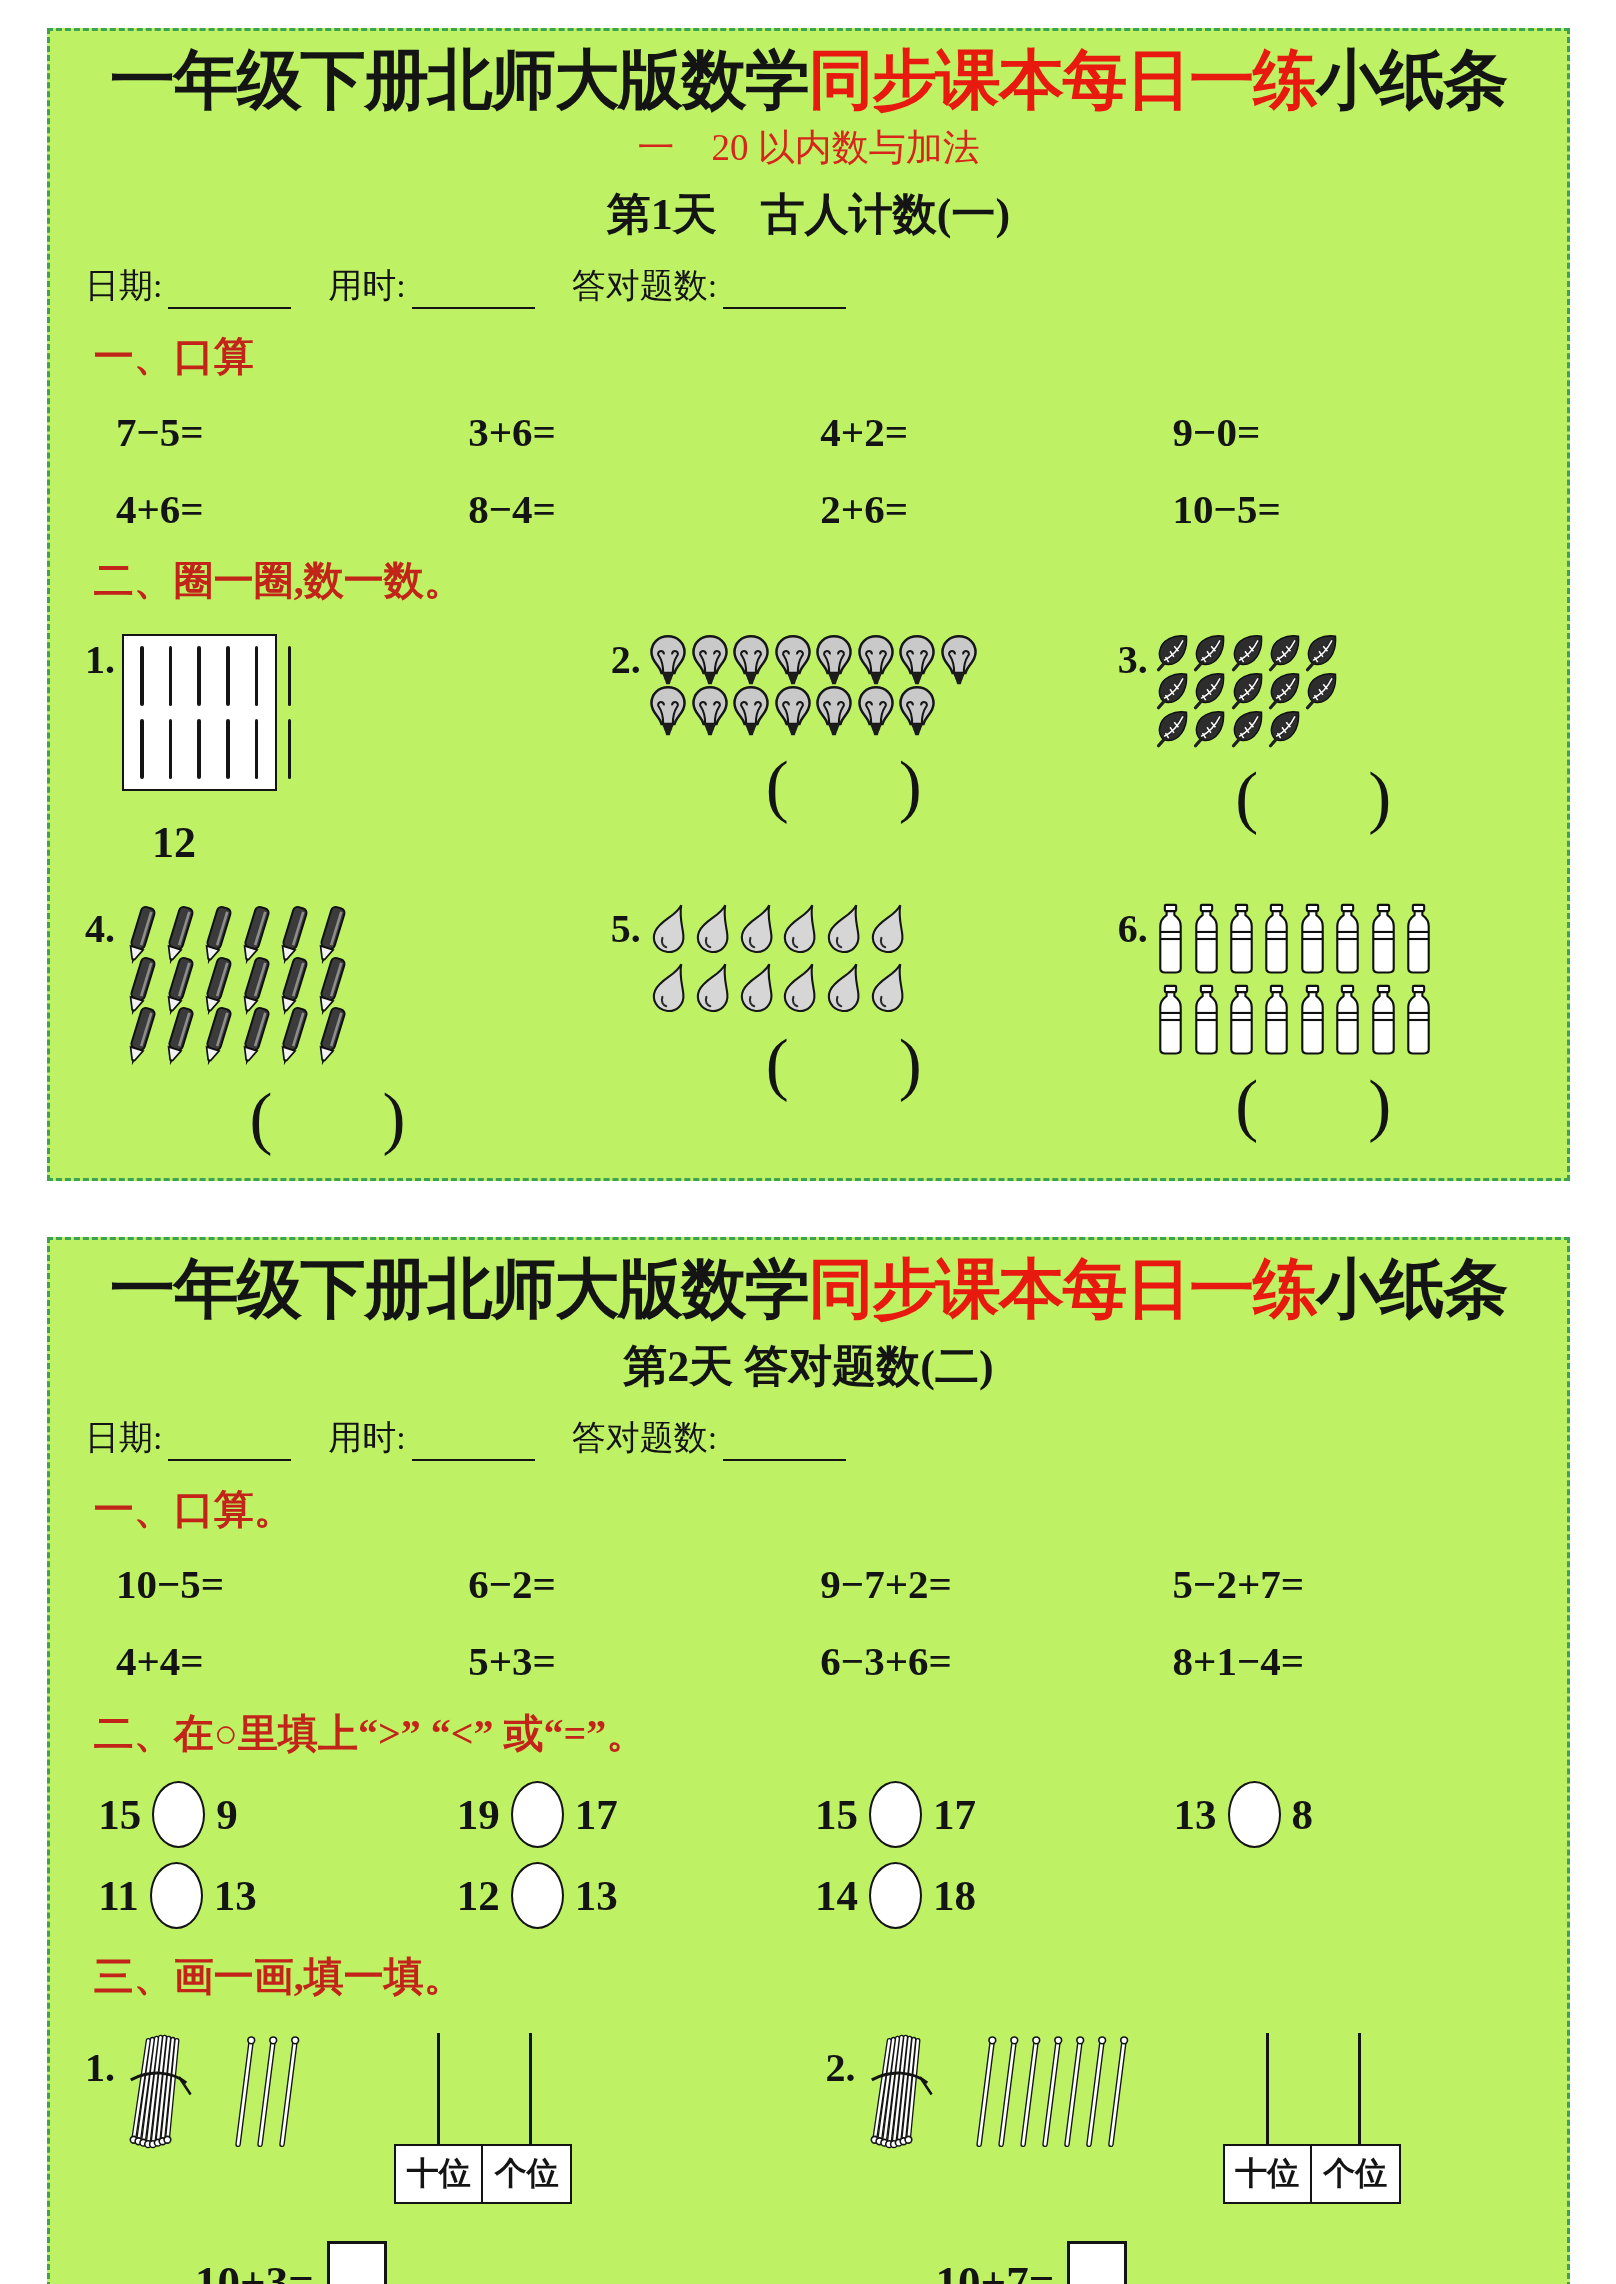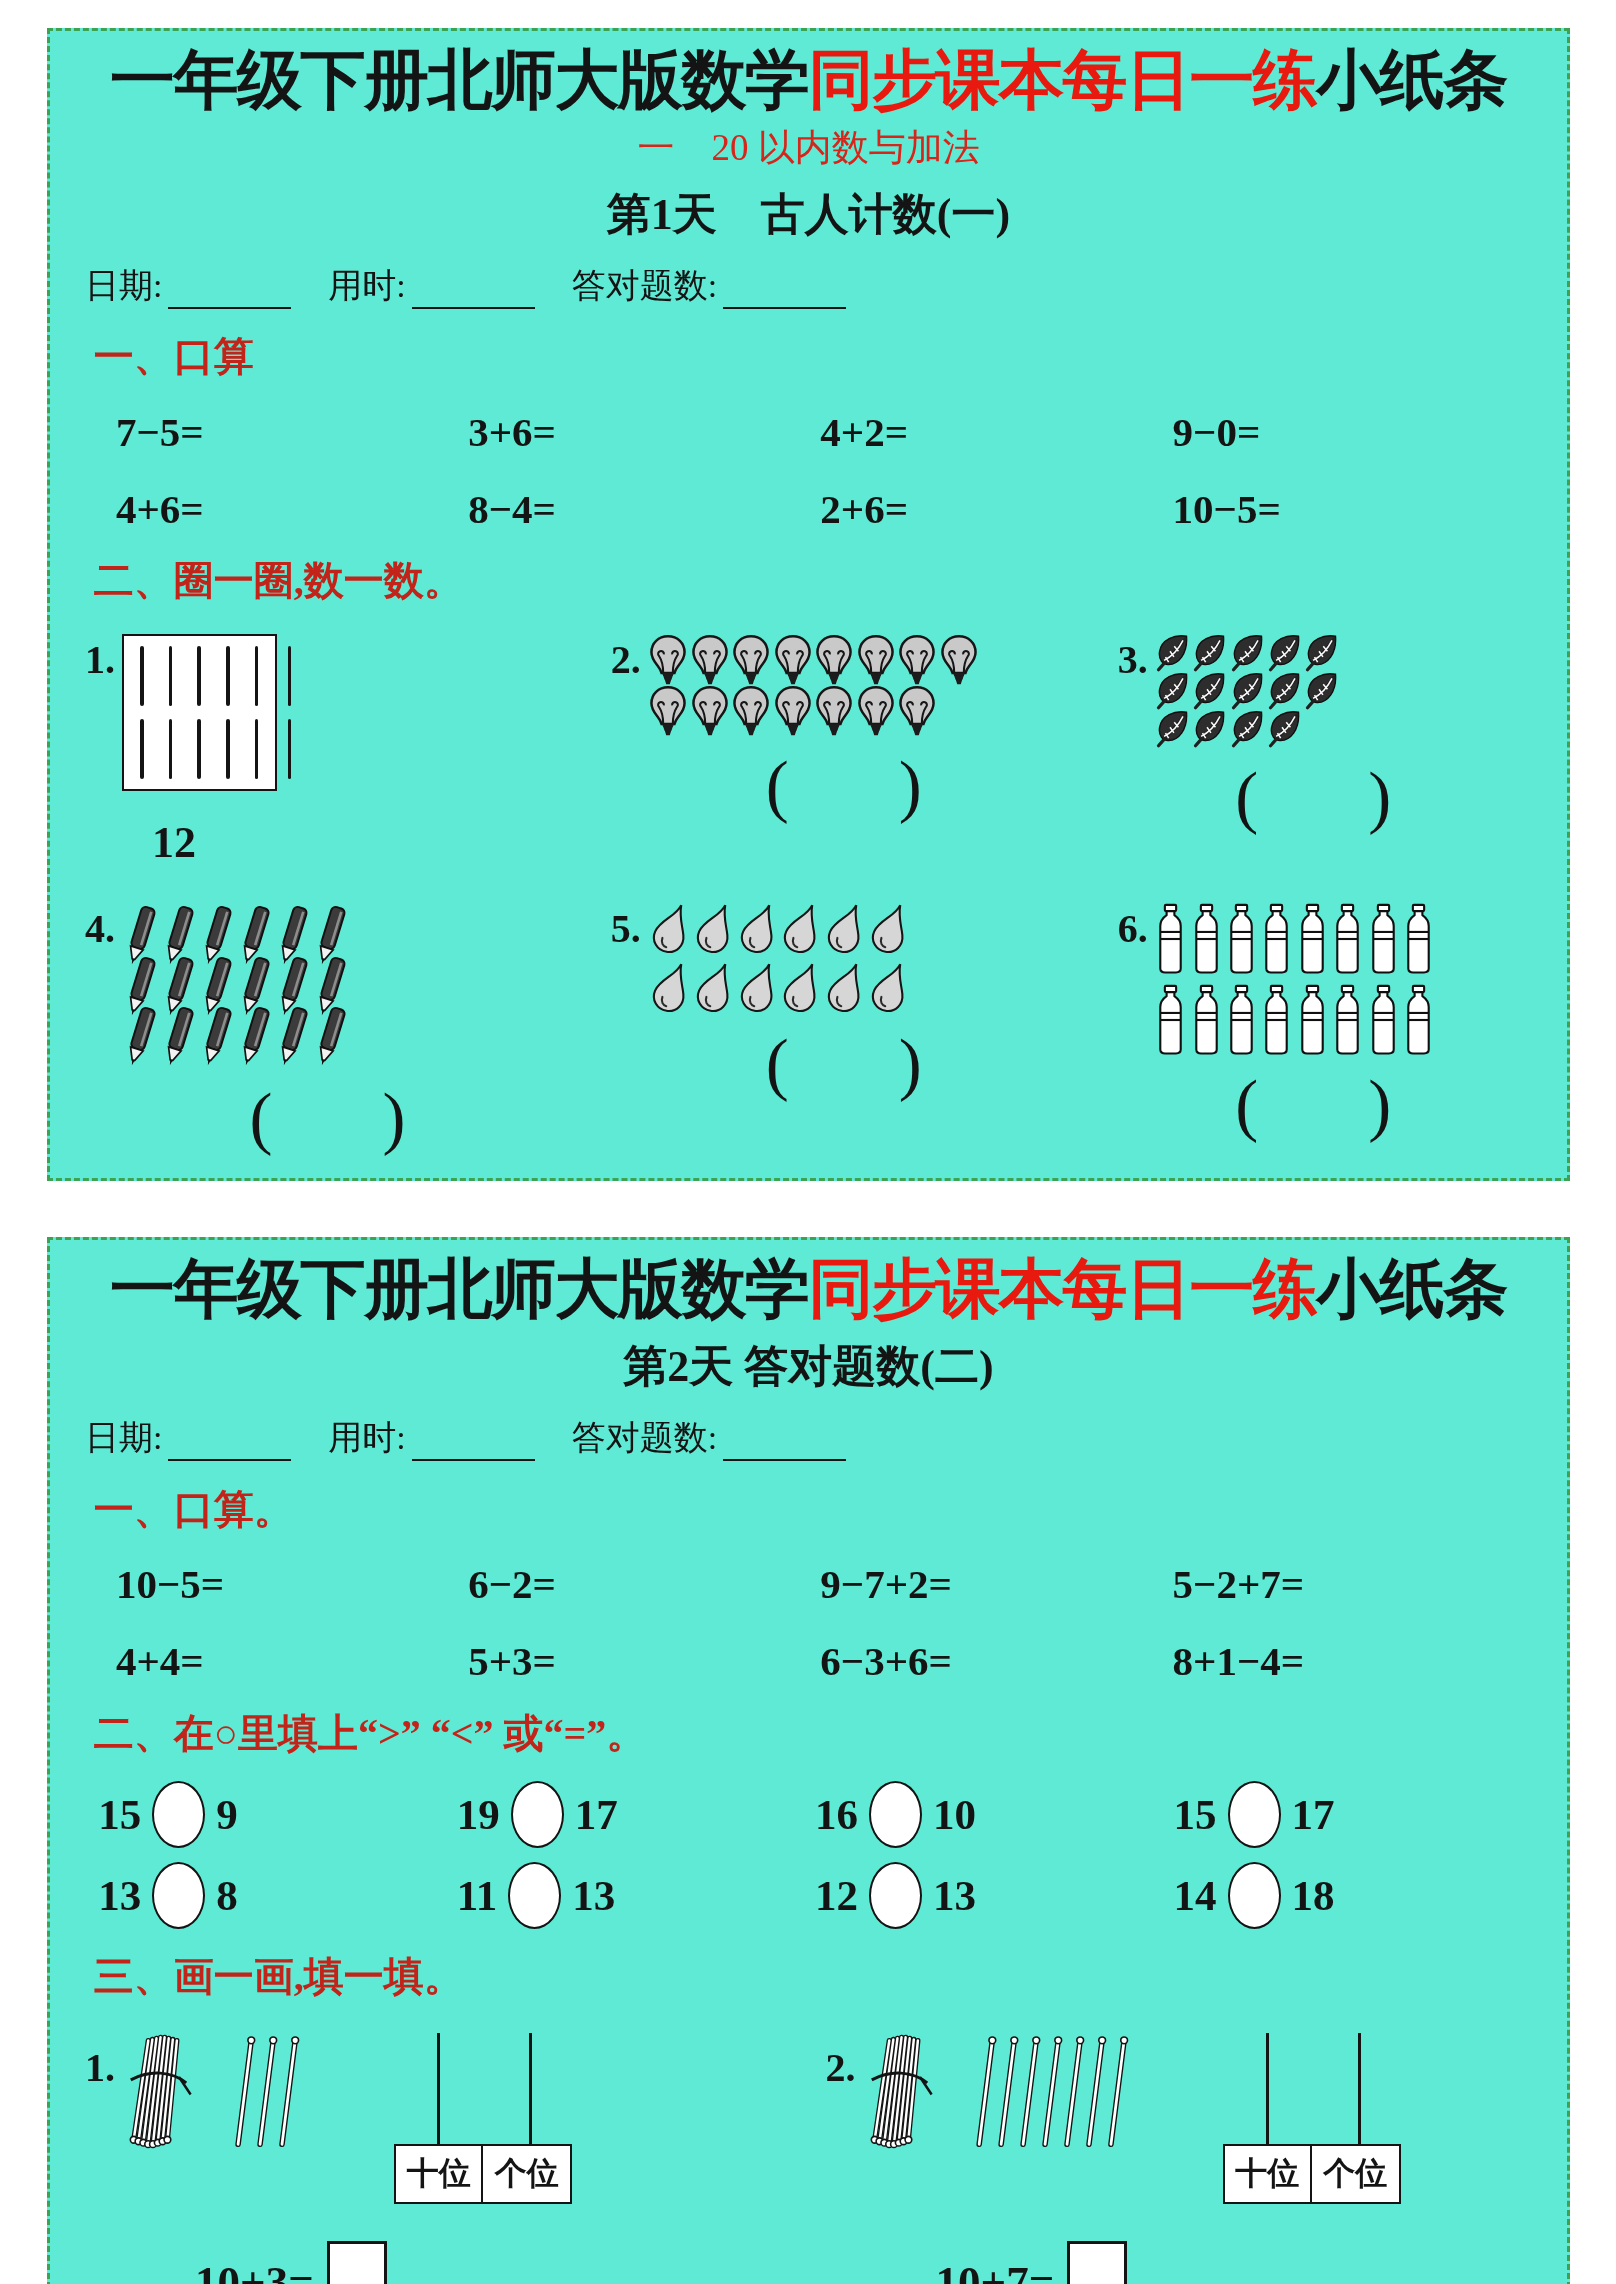--- a/index.html
+++ b/index.html
@@ -2,21 +2,21 @@
 <html style="font-size:11.7px"><head>
 <meta charset="utf-8">
 <style>
   :root{
     --green:#3da352; --red-title:#e8190e; --red-head:#c3241a; --ink:#141414;
   }
   *{box-sizing:border-box;margin:0;padding:0}
   html,body{width:1617px;height:2284px;background:#fff;overflow:hidden}
   body{font-family:"Liberation Serif",serif;color:var(--ink)}
   .page{padding:28px 47px 0;display:flex;flex-direction:column;gap:56px}
-  .sheet{border:3.7px dashed var(--green);background:#5eead4;padding:13.2px 35px 25px}
+  .sheet{border:3.7px dashed var(--green);background:#bef264;padding:13.2px 35px 25px}
   .sheet1{min-height:1069px}
   .sheet2{min-height:1077px}
   .title{text-align:center;font-size:65px;font-weight:700;line-height:1.12;letter-spacing:-1.5px;white-space:nowrap}
   .t-red{color:var(--red-title)}
   .unit{text-align:center;font-size:37px;font-weight:400;color:#d6251b;margin-top:5.9px}
   .day{text-align:center;font-size:44px;font-weight:700;margin-top:11.7px}
   .meta{display:flex;justify-content:flex-start;align-items:flex-end;font-size:34px;margin-top:19px}
   .m-label{margin-right:5.9px}
   .blank{display:inline-block;width:123px;height:34px;border-bottom:2.9px solid var(--ink);margin-right:37px}
   .blank.last{margin-right:0}
@@ -657,25 +657,20 @@
           <span class="cnum">15</span>
           <div class="cmp-circle"></div>
           <span class="cnum">9</span>
         </div>
         <div class="cmp">
           <span class="cnum">19</span>
           <div class="cmp-circle"></div>
           <span class="cnum">17</span>
         </div>
         <div class="cmp">
-          <span class="cnum">16</span>
-          <div class="cmp-circle"></div>
-          <span class="cnum">10</span>
-        </div>
-        <div class="cmp">
           <span class="cnum">15</span>
           <div class="cmp-circle"></div>
           <span class="cnum">17</span>
         </div>
         <div class="cmp">
           <span class="cnum">13</span>
           <div class="cmp-circle"></div>
           <span class="cnum">8</span>
         </div>
         <div class="cmp">

